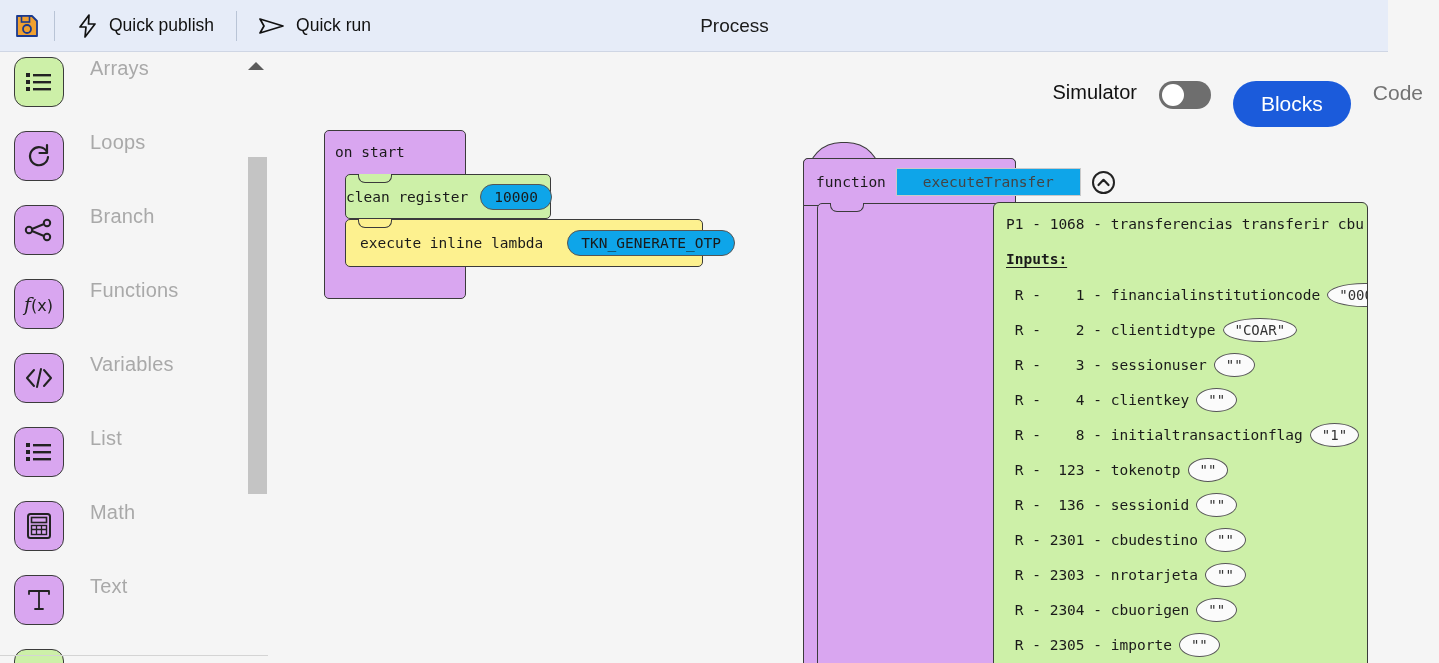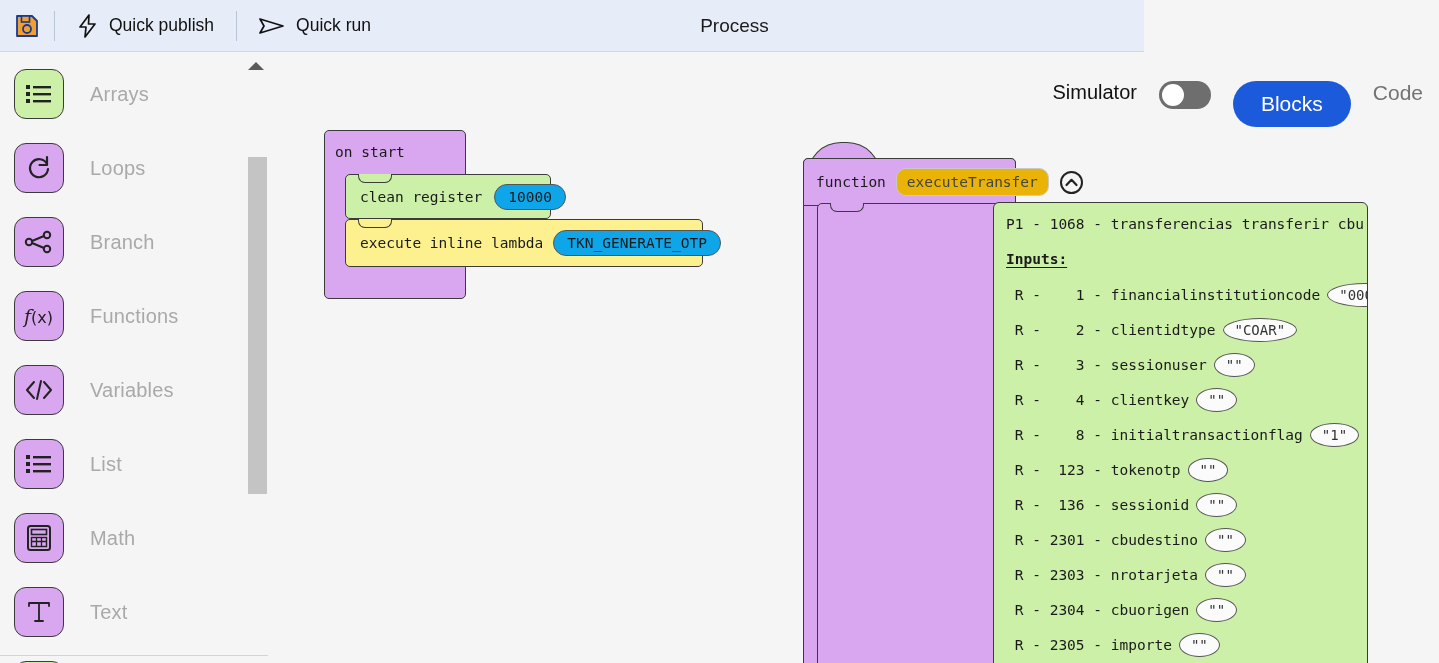--- a/index.html
+++ b/index.html
@@ -6,21 +6,21 @@
   html, body {
     width: 1439px; height: 663px;
     background: #f5f5f5;
     font-family: "Liberation Sans", sans-serif;
     overflow: hidden;
   }
 
   
   #toolbar {
     position: absolute; left: 0; top: 0;
-    width: 1144px; height: 52px;
+    width: 1388px; height: 52px;
     background: #e6ecf8;
     border-bottom: 1px solid #cfd6e4;
     display: flex; align-items: center;
   }
   .tb-save {
     width: 34px; height: 34px; margin-left: 10px;
     display: flex; align-items: center; justify-content: center;
     cursor: pointer;
   }
   .tb-sep {
@@ -40,21 +40,21 @@
 
   
   #sidebar {
     position: absolute; left: 0; top: 53px;
     width: 247px; height: 610px;
     background: #f5f5f5;
     overflow: hidden;
   }
   .cat {
     position: absolute; left: 0; width: 247px; height: 74px;
-    display: flex; align-items: center;
+    display: flex; 
     cursor: pointer;
   }
   .cat-icon {
     width: 50px; height: 50px; margin-left: 14px;
     border: 1.5px solid #3b3b3b; border-radius: 12px;
     background: #d9a6f0;
     display: flex; align-items: center; justify-content: center;
     flex: none;
   }
   .cat-icon.green { background: #cdf0a8; }
@@ -140,25 +140,25 @@
   .field-pill {
     background: #0ea5e9; border: 1.5px solid #555;
     border-radius: 16px; padding: 4px 13px;
     font-family: "DejaVu Sans Mono", monospace;
     font-size: 14.5px; color: #1a1a1a; white-space: pre;
     cursor: pointer;
   }
 
   #blk-clean {
     left: 21px; top: 44px; width: 206px; height: 45px;
-    background: #cdf0a8; padding-left: 14px; gap: 12px;
+    background: #cdf0a8; padding-left: 0; gap: 12px;
   }
   #blk-lambda {
     left: 21px; top: 89px; width: 358px; height: 48px;
-    background: #fdf18f; padding-left: 14px; gap: 10px;
+    background: #fdf18f; padding-left: 14px; gap: 24px;
   }
 
   
   #fn-wrap { position: absolute; left: 535px; top: 89px; }
   #fn-outer {
     position: absolute; left: 0; top: 16px;
     width: 213px; height: 558px;
     background: #d9a6f0;
     border: 1.5px solid #3b3b3b;
     border-radius: 5px;
@@ -174,22 +174,22 @@
   #fn-header {
     position: absolute; left: 0; top: 16px;
     width: 213px; height: 48px;
     background: #d9a6f0;
     border: 1.5px solid #3b3b3b;
     border-radius: 5px 5px 0 0;
     display: flex; align-items: center; gap: 10px;
     padding-left: 12px;
   }
   #fn-name-pill {
-    background: #eab308; border: 1.5px solid #c9c9c9;
-    border-radius: 10px; padding: 5px 10px;
+    background: #0ea5e9; border: 1.5px solid #c9c9c9;
+    border-radius: 0; padding: 5px 26px;
     font-family: "DejaVu Sans Mono", monospace;
     font-size: 14.5px; color: #444; white-space: pre;
     cursor: text;
   }
   #fn-collapse {
     width: 25px; height: 25px; cursor: pointer;
   }
   #fn-inner {
     position: absolute; left: 14px; top: 61px;
     width: 520px; height: 516px;

